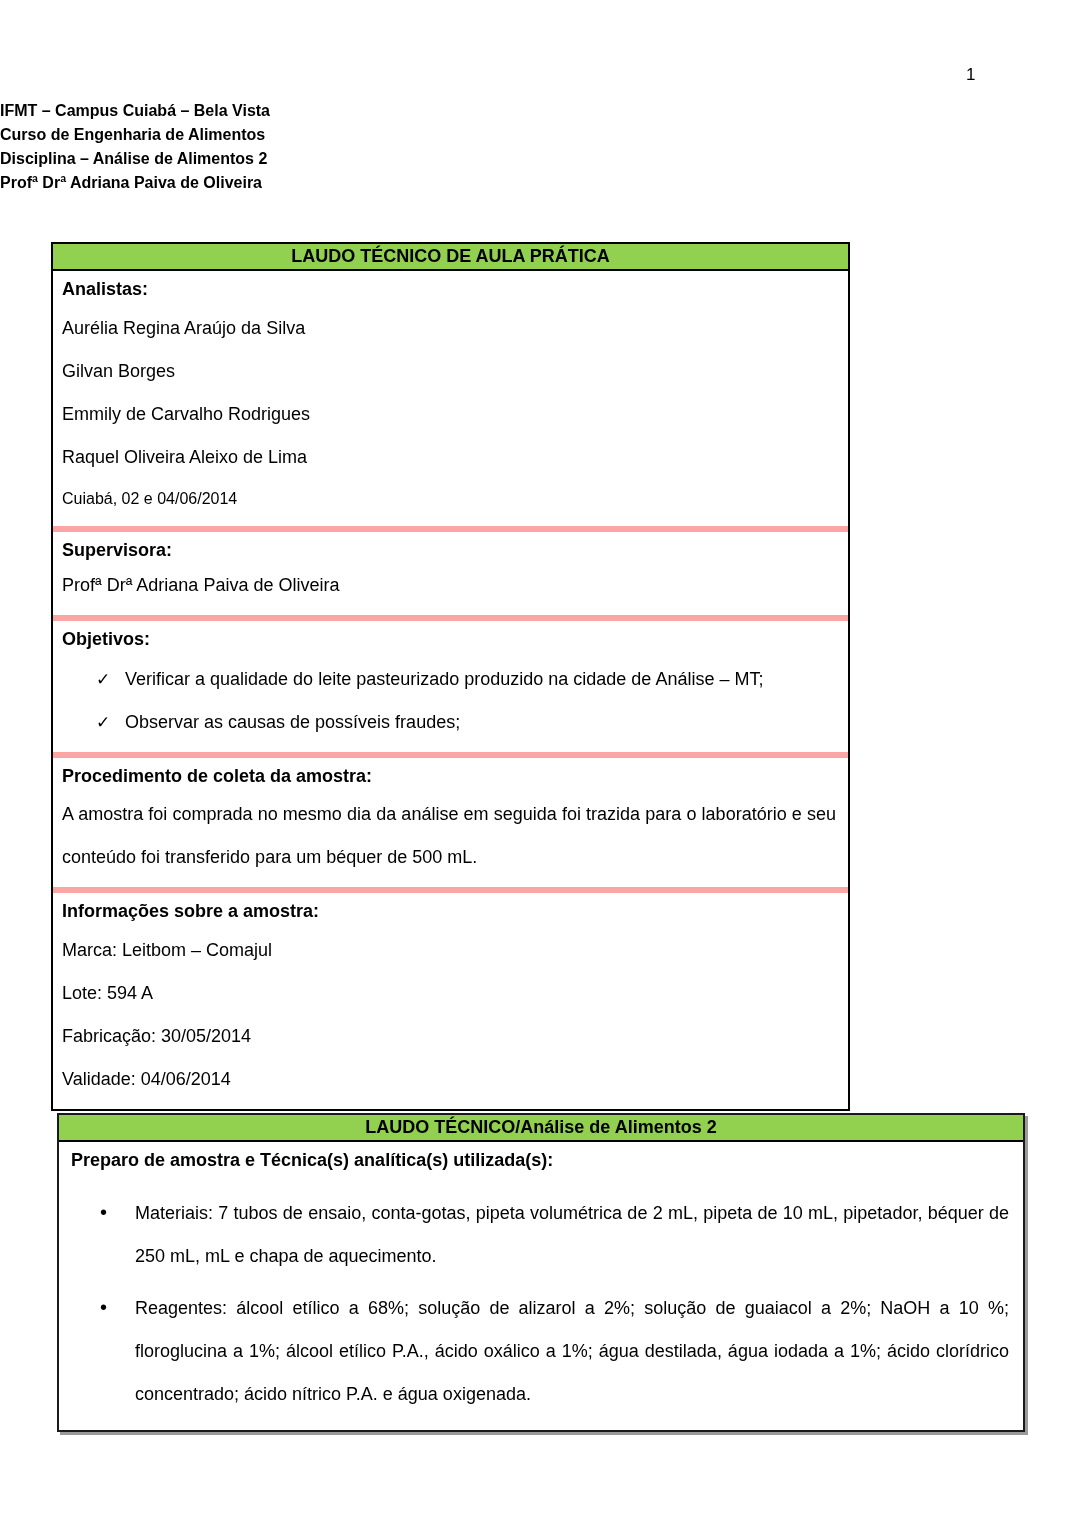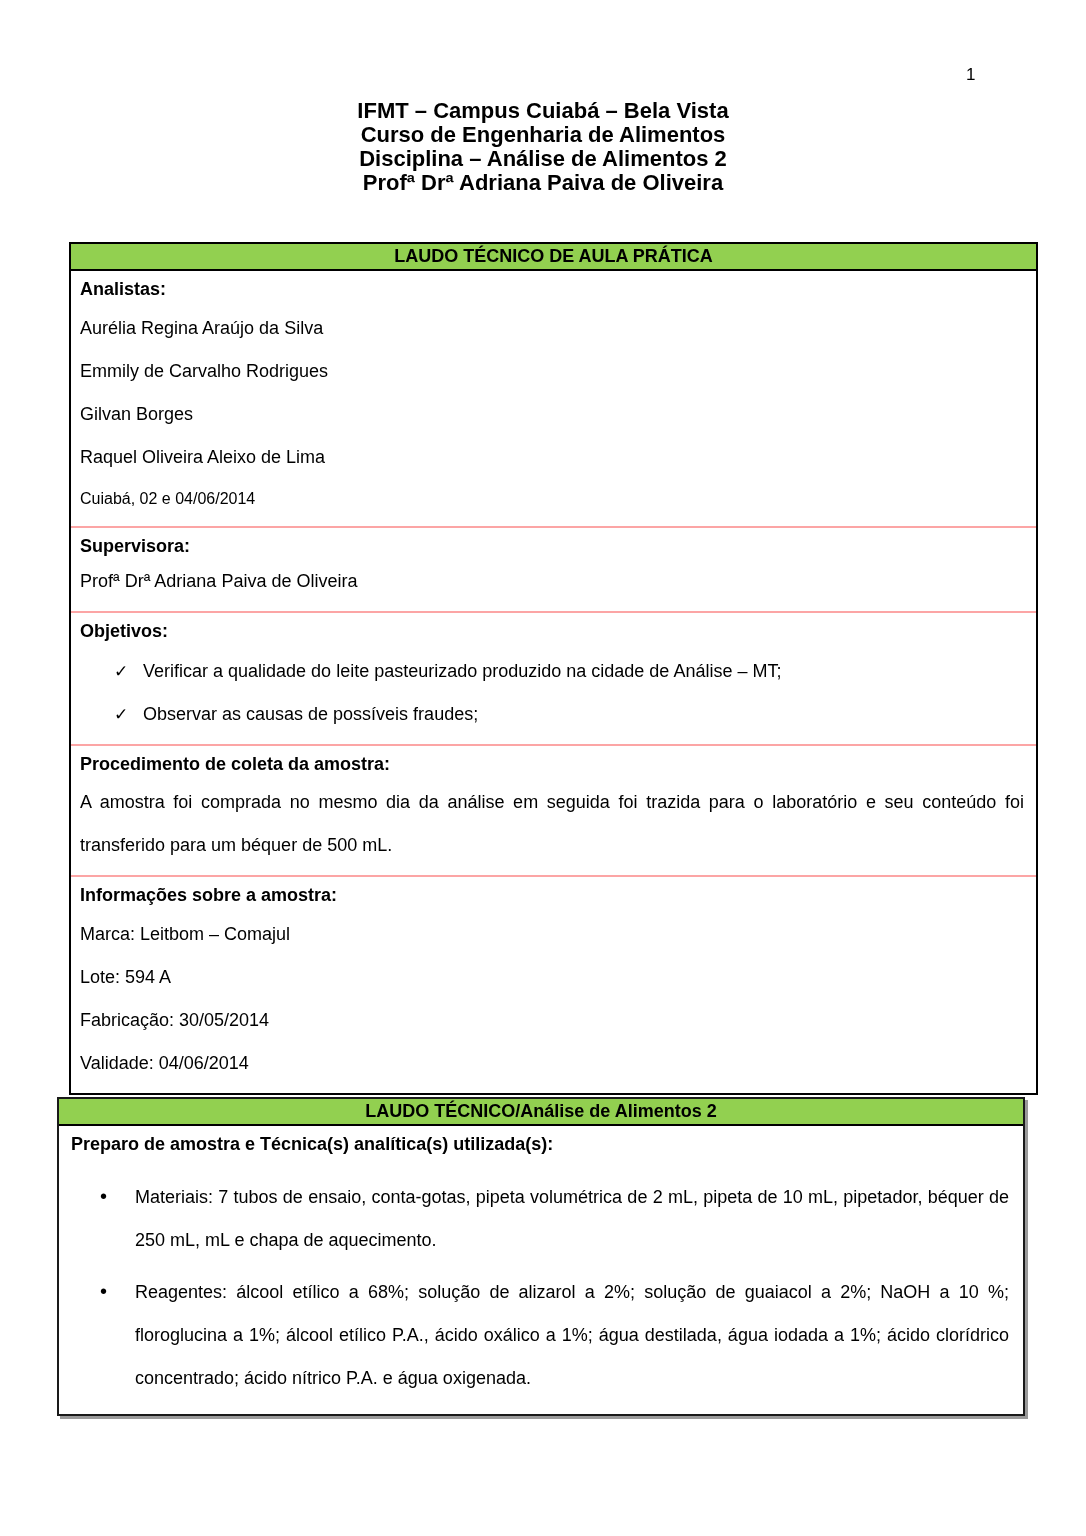--- a/index.html
+++ b/index.html
@@ -17,48 +17,48 @@
   .page-number {
     position: absolute;
     top: 64px;
     left: 966px;
     font-size: 17px;
     line-height: 22px;
   }
 
   .letterhead {
     padding-top: 99px;
-    text-align: center;
+    text-align: left;
     font-weight: bold;
-    font-size: 22px;
+    font-size: 16px;
     line-height: 24px;
   }
   .letterhead p { margin: 0; }
 
   
   .doc-table {
-    margin-left: 69px;
-    width: 969px;
+    margin-left: 51px;
+    width: 799px;
     border: 2px solid #000000;
     background: #ffffff;
   }
   .doc-table-1 { margin-top: 47px; }
 
   .green-bar {
     background: #92D050;
     border-bottom: 2px solid #000000;
     text-align: center;
     font-weight: bold;
     font-size: 18px;
     line-height: 22px;
     padding: 1px 0 2px 0;
   }
 
   .cell { padding: 5px 12px 8px 9px; }
-  .cell + .cell { border-top: 2px solid #fca5a5; }
+  .cell + .cell { border-top: 6px solid #fca5a5; }
 
   .cell-heading {
     font-weight: bold;
     font-size: 18px;
     line-height: 27px;
     margin: 0;
   }
 
   .body-line {
     font-size: 18px;
@@ -134,22 +134,22 @@
 </div>
 
 <div class="doc-table doc-table-1">
 
   <div class="green-bar">LAUDO TÉCNICO DE AULA PRÁTICA</div>
 
   <div class="cell">
     <p class="cell-heading">Analistas:</p>
     <div class="names-block">
       <p class="body-line">Aurélia Regina Araújo da Silva</p>
+      <p class="body-line">Gilvan Borges</p>
       <p class="body-line">Emmily de Carvalho Rodrigues</p>
-      <p class="body-line">Gilvan Borges</p>
       <p class="body-line">Raquel Oliveira Aleixo de Lima</p>
     </div>
     <p class="place-date">Cuiabá, 02 e 04/06/2014</p>
   </div>
 
   <div class="cell">
     <p class="cell-heading">Supervisora:</p>
     <p class="body-line">Profª Drª Adriana Paiva de Oliveira</p>
   </div>
 

